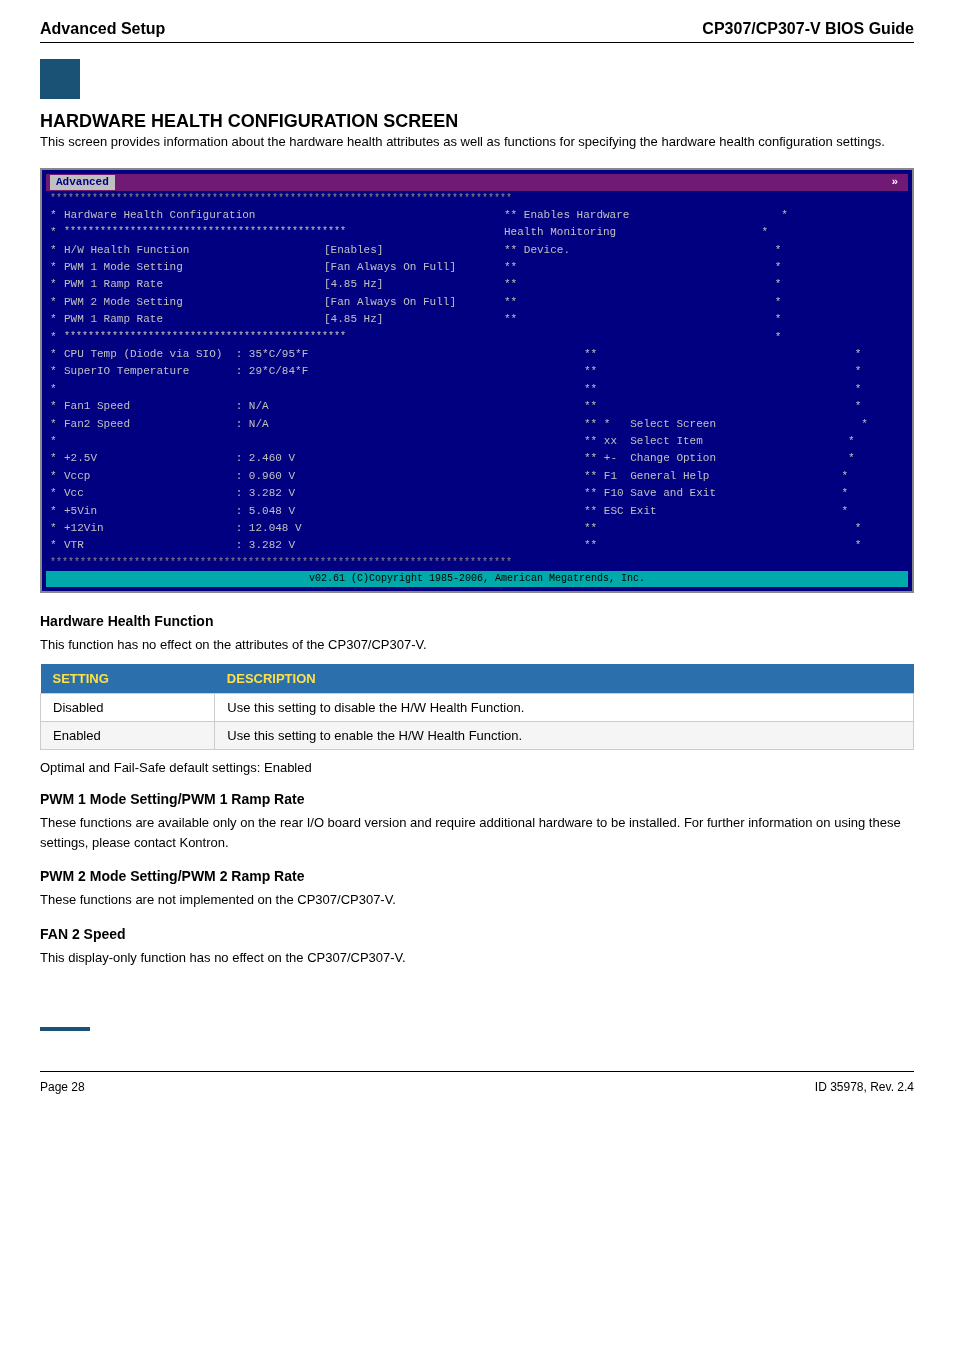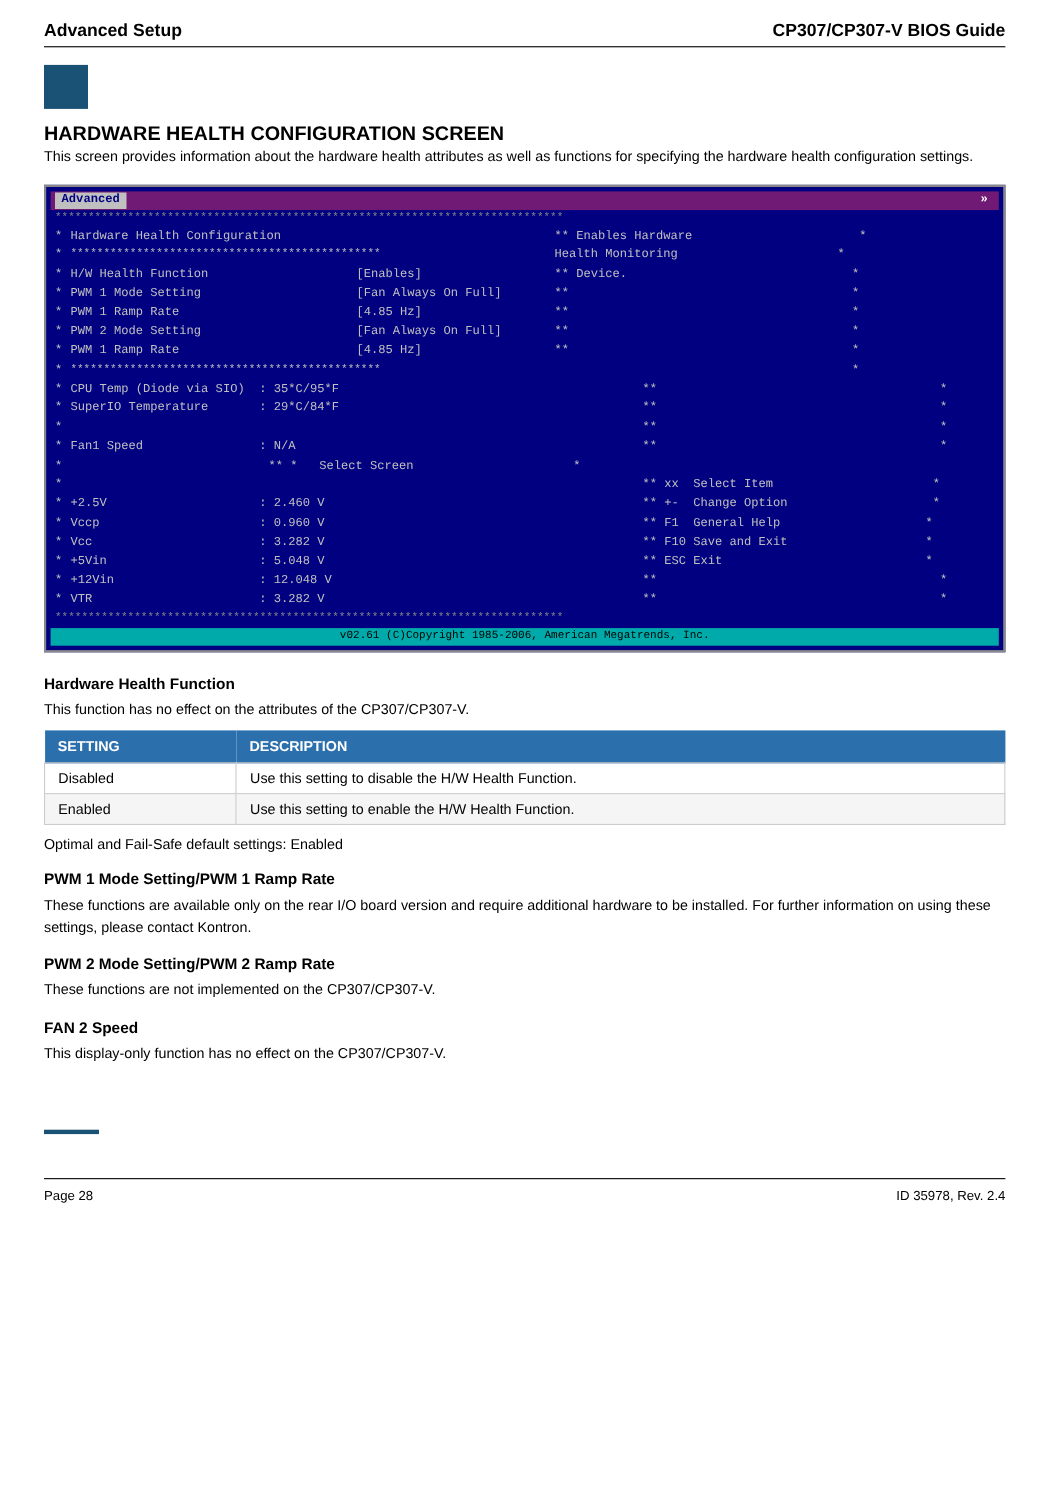--- a/index.html
+++ b/index.html
@@ -139,21 +139,21 @@
     }
 
     
     .settings-table {
       width: 100%;
       border-collapse: collapse;
       margin-bottom: 10px;
     }
     .settings-table thead tr {
       background: #2c6fad;
-      color: #ffffff;
+      color: #fde047;
     }
     .settings-table thead th {
       padding: 7px 12px;
       text-align: left;
       font-weight: bold;
       font-size: 13px;
     }
     .settings-table tbody tr {
       border: 1px solid #ccc;
     }
@@ -292,20 +292,21 @@
 
   <div class="bios-row">
     <span class="col-star">*</span>
     <span class="col-label" style="width:340px;">Fan1 Speed &nbsp;&nbsp;&nbsp;&nbsp;&nbsp;&nbsp;&nbsp;&nbsp;&nbsp;&nbsp;&nbsp;&nbsp;&nbsp;&nbsp;&nbsp;: N/A</span>
     <span class="col-value"></span>
     <span class="col-nav bios-right-panel">** &nbsp;&nbsp;&nbsp;&nbsp;&nbsp;&nbsp;&nbsp;&nbsp;&nbsp;&nbsp;&nbsp;&nbsp;&nbsp;&nbsp;&nbsp;&nbsp;&nbsp;&nbsp;&nbsp;&nbsp;&nbsp;&nbsp;&nbsp;&nbsp;&nbsp;&nbsp;&nbsp;&nbsp;&nbsp;&nbsp;&nbsp;&nbsp;&nbsp;&nbsp;&nbsp;&nbsp;&nbsp; *</span>
   </div>
 
   <div class="bios-row">
     <span class="col-star">*</span>
+    <span class="col-label" style="width:340px;">Fan2 Speed &nbsp;&nbsp;&nbsp;&nbsp;&nbsp;&nbsp;&nbsp;&nbsp;&nbsp;&nbsp;&nbsp;&nbsp;&nbsp;&nbsp;&nbsp;: N/A</span>
     <span class="col-value"></span>
     <span class="col-nav bios-right-panel">** *&nbsp;&nbsp; Select Screen &nbsp;&nbsp;&nbsp;&nbsp;&nbsp;&nbsp;&nbsp;&nbsp;&nbsp;&nbsp;&nbsp;&nbsp;&nbsp;&nbsp;&nbsp;&nbsp;&nbsp;&nbsp;&nbsp;&nbsp; *</span>
   </div>
 
   <div class="bios-row">
     <span class="col-star">*</span>
     <span class="col-label" style="width:340px;"></span>
     <span class="col-value"></span>
     <span class="col-nav bios-right-panel">** xx&nbsp; Select Item &nbsp;&nbsp;&nbsp;&nbsp;&nbsp;&nbsp;&nbsp;&nbsp;&nbsp;&nbsp;&nbsp;&nbsp;&nbsp;&nbsp;&nbsp;&nbsp;&nbsp;&nbsp;&nbsp;&nbsp; *</span>
   </div>

